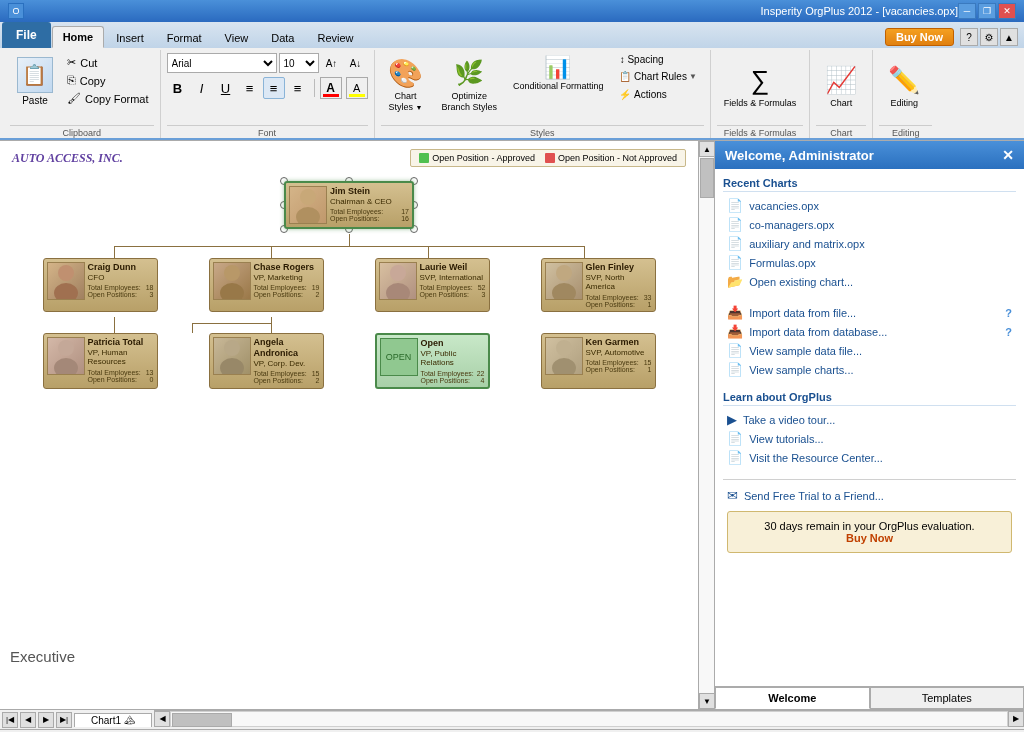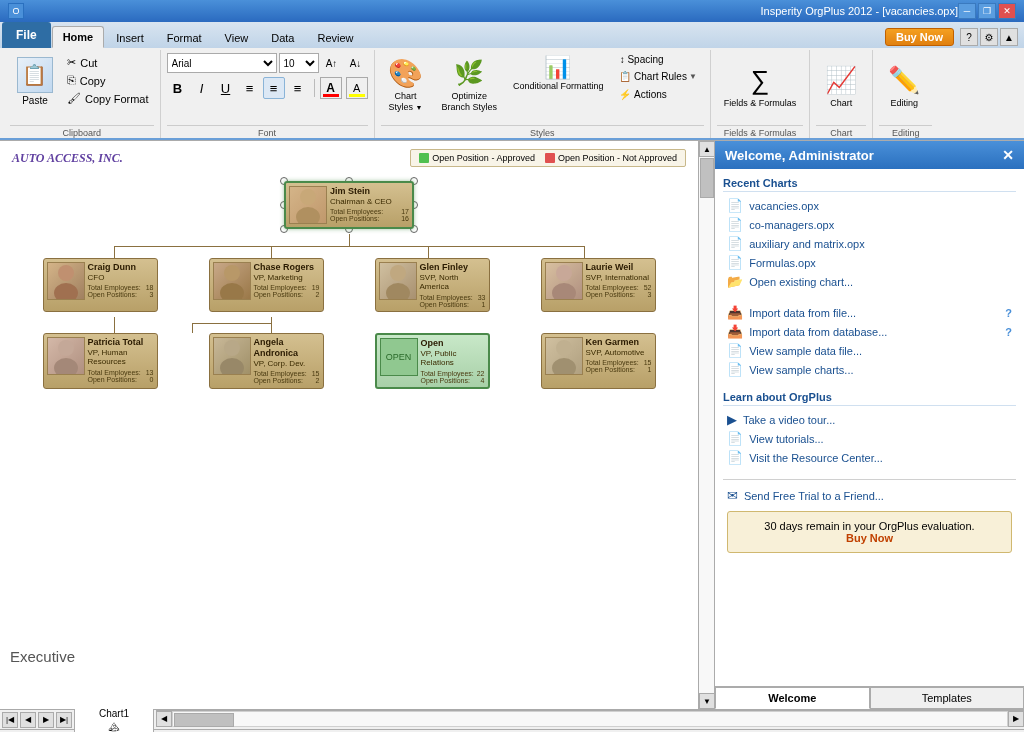--- a/index.html
+++ b/index.html
@@ -395,24 +395,24 @@
       background: #e0e0e0;
       border: 1px solid #aaa;
       display: flex; align-items: center; justify-content: center;
       cursor: pointer;
       font-size: 8px;
     }
     .chart-tab {
       background: white;
       border: 1px solid #aaa;
       border-bottom: none;
-      padding: 1px 24px;
+      padding: 1px 16px;
       font-size: 10px;
       cursor: pointer;
-      display: flex; align-items: center; gap: 3px; flex-direction: column;
+      display: flex; align-items: center; gap: 3px;
     }
 
     
     .h-scrollbar {
       background: #f0f0f0;
       border-top: 1px solid #aaa;
       height: 16px;
       display: flex;
       align-items: center;
     }
@@ -754,59 +754,59 @@
                     <span>19</span>
                   </div>
                 <div class="org-stat-row">
                     <span>Open Positions:</span>
                     <span>2</span>
                   </div>
               </div>
             </div>
           </div>
           <div class="org-box" style="width:115px;">
+            <div class="org-photo" style="background:linear-gradient(135deg,#d8c0a0,#b09080);">
+              <svg width="30" height="36" viewBox="0 0 30 36">
+                  <circle cx="15" cy="10" r="8" fill="#c8a898"></circle>
+                  <ellipse cx="15" cy="30" rx="12" ry="10" fill="#a88878"></ellipse>
+                </svg>
+            </div>
+            <div class="org-info">
+              <div class="org-name">Laurie Weil</div>
+              <div class="org-title">SVP, International</div>
+              <div class="org-stats">
+                <div class="org-stat-row">
+                    <span>Total Employees:</span>
+                    <span>52</span>
+                  </div>
+                <div class="org-stat-row">
+                    <span>Open Positions:</span>
+                    <span>3</span>
+                  </div>
+              </div>
+            </div>
+          </div>
+          <div class="org-box" style="width:115px;">
             <div class="org-photo" style="background:linear-gradient(135deg,#d0c0a0,#a89070);">
               <svg width="30" height="36" viewBox="0 0 30 36">
                   <circle cx="15" cy="10" r="8" fill="#c0a880"></circle>
                   <ellipse cx="15" cy="30" rx="12" ry="10" fill="#a08860"></ellipse>
                 </svg>
             </div>
             <div class="org-info">
               <div class="org-name">Glen Finley</div>
               <div class="org-title">SVP, North America</div>
               <div class="org-stats">
                 <div class="org-stat-row">
                     <span>Total Employees:</span>
                     <span>33</span>
                   </div>
                 <div class="org-stat-row">
                     <span>Open Positions:</span>
                     <span>1</span>
-                  </div>
-              </div>
-            </div>
-          </div>
-          <div class="org-box" style="width:115px;">
-            <div class="org-photo" style="background:linear-gradient(135deg,#d8c0a0,#b09080);">
-              <svg width="30" height="36" viewBox="0 0 30 36">
-                  <circle cx="15" cy="10" r="8" fill="#c8a898"></circle>
-                  <ellipse cx="15" cy="30" rx="12" ry="10" fill="#a88878"></ellipse>
-                </svg>
-            </div>
-            <div class="org-info">
-              <div class="org-name">Laurie Weil</div>
-              <div class="org-title">SVP, International</div>
-              <div class="org-stats">
-                <div class="org-stat-row">
-                    <span>Total Employees:</span>
-                    <span>52</span>
-                  </div>
-                <div class="org-stat-row">
-                    <span>Open Positions:</span>
-                    <span>3</span>
                   </div>
               </div>
             </div>
           </div>
         </div>
 
         <div style="position:relative;height:16px;margin:0 15px;">
           <div style="position:absolute;top:0;left:12.5%;height:16px;width:1px;background:#8a7040;"></div>
           <div style="position:absolute;top:0;left:37.5%;height:6px;width:1px;background:#8a7040;"></div>
           <div style="position:absolute;top:6px;left:25%;right:62.5%;height:1px;background:#8a7040;"></div>

